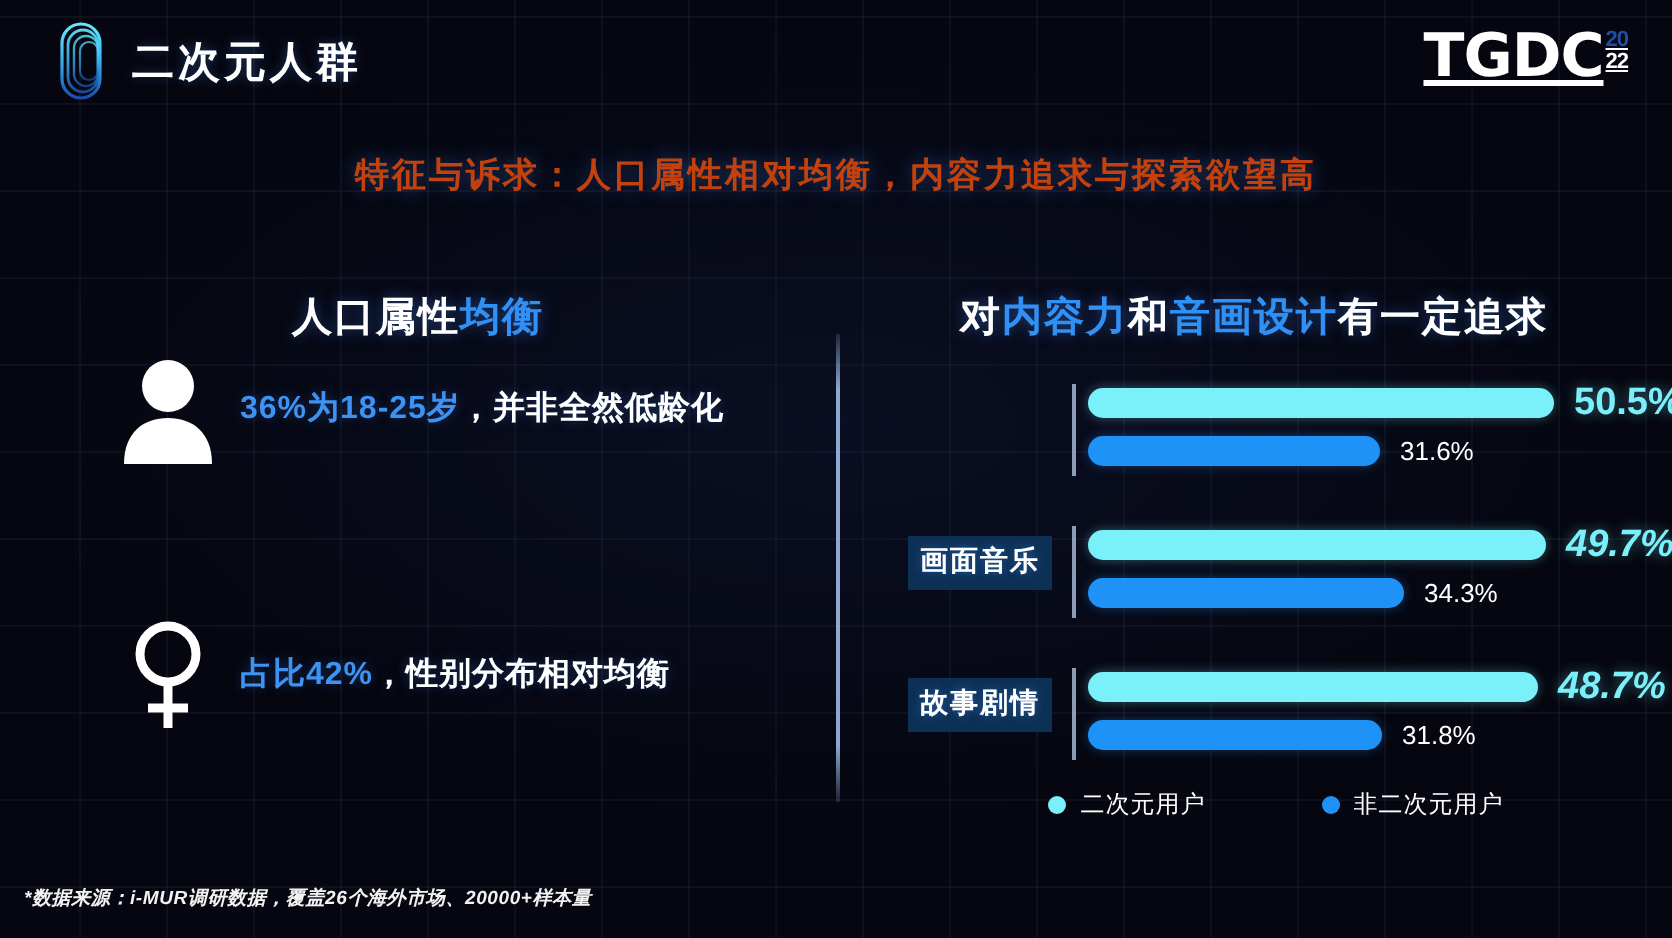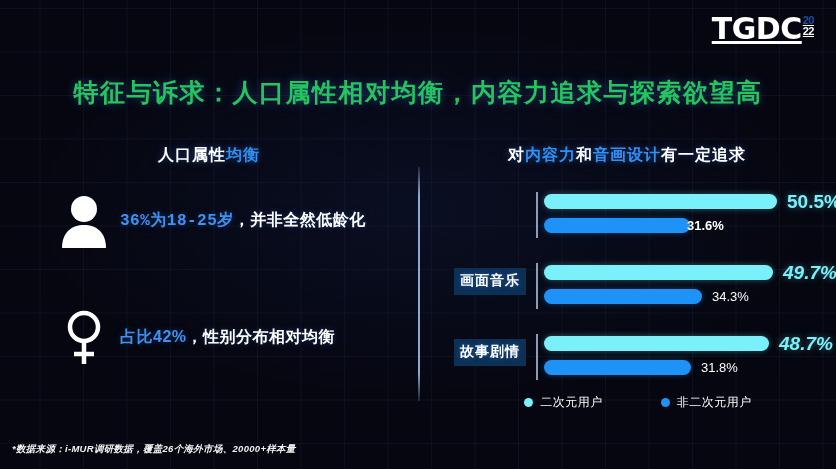--- a/index.html
+++ b/index.html
@@ -53,46 +53,46 @@
     margin-left:1px; margin-top:1px;
   }
   .tgdc-year span{ font-size:11px; font-weight:bold; letter-spacing:-0.5px; }
   .y20{ color:#1b4fa8; }
   .y22{ color:#ffffff; }
 
   
   .main-title{
     position:absolute; left:0; top:76px; width:836px;
     text-align:center;
-    font-size:25px; font-weight:bold; letter-spacing:1.5px;
-    color:#22c55e;
+    font-size:17px; font-weight:bold; letter-spacing:1.5px;
+    color:#c2410c;
     text-shadow:0 0 10px rgba(70,130,230,0.45);
   }
 
   
   .sub{
-    position:absolute; font-size:16px; font-weight:bold; letter-spacing:1px;
+    position:absolute; font-size:20px; font-weight:bold; letter-spacing:1px;
     color:#ffffff; text-shadow:0 0 7px rgba(60,120,220,0.5);
     white-space:nowrap;
   }
   .sub .hl{ color:#2f90f5; }
   #sub-left{ left:0; width:418px; top:145px; text-align:center; }
   #sub-right{ left:418px; width:418px; top:145px; text-align:center; }
 
   
   .divider{
     position:absolute; left:418px; top:167px; width:2px; height:234px;
     background:linear-gradient(to bottom, rgba(150,185,235,0.15), rgba(165,195,240,0.85) 12%, rgba(165,195,240,0.85) 88%, rgba(150,185,235,0.15));
   }
 
   
   .fact{
     position:absolute; display:flex; align-items:center;
   }
-  #fact-age{ left:48px; top:192px;font-family:Liberation Mono, monospace; }
+  #fact-age{ left:48px; top:176px; }
   #fact-gender{ left:48px; top:308px; }
   .fact-icon{ width:72px; display:flex; justify-content:center; align-items:center; }
   .fact-text{
     font-size:16px; font-weight:bold; letter-spacing:0.5px;
     color:#ffffff; white-space:nowrap;
     text-shadow:0 0 6px rgba(60,120,220,0.35);
   }
   .fact-text .hl{ color:#3d92f2; }
 
   
@@ -146,20 +146,38 @@
     opacity:0.95;
   }
 </style>
 </head>
 <body>
 
 <div class="grid-bg"></div>
 <div class="vignette"></div>
 
 <div class="header">
+  <div class="brand">
+    <span class="brand-logo">
+      <svg width="22" height="40" viewBox="0 0 22 40">
+        <defs>
+          <linearGradient id="ringg" x1="0" y1="0" x2="0" y2="1">
+            <stop offset="0%" stop-color="#66e8ff"></stop>
+            <stop offset="55%" stop-color="#35a8ee"></stop>
+            <stop offset="100%" stop-color="#1b4ea8"></stop>
+          </linearGradient>
+        </defs>
+        <rect x="1" y="1" width="19" height="37" rx="9.5" ry="9.5" fill="none" stroke="url(#ringg)" stroke-width="1.6"></rect>
+        <rect x="4" y="4" width="15" height="31" rx="7.5" ry="7.5" fill="none" stroke="url(#ringg)" stroke-width="1.4" opacity="0.9"></rect>
+        <rect x="7" y="7" width="12" height="25" rx="6" ry="6" fill="none" stroke="url(#ringg)" stroke-width="1.2" opacity="0.8"></rect>
+        <rect x="10" y="10" width="9" height="19" rx="4.5" ry="4.5" fill="none" stroke="url(#ringg)" stroke-width="1.1" opacity="0.7"></rect>
+      </svg>
+    </span>
+    <span class="brand-title">二次元人群</span>
+  </div>
 
   <div class="tgdc">
     <span class="tgdc-word">TGDC</span>
     <span class="tgdc-year">
       <span class="y20">20</span>
       <span class="y22">22</span>
     </span>
   </div>
 </div>
 
@@ -195,21 +213,21 @@
 <div class="chart">
 
   <div class="bar-group" style="top:0px;">
     <span class="label-tick"></span>
     <span class="bar-track" style="top:6px;">
       <span class="bar primary" id="bar-0-0" style="width: 233px;"></span>
       <span class="bar-val primary" id="val-0-0" style="left: 243px;">50.5%</span>
     </span>
     <span class="bar-track" style="top:30px;">
       <span class="bar secondary" id="bar-1-0" style="width: 146px;"></span>
-      <span class="bar-val secondary" id="val-1-0" style="left: 143px; font-weight: bold;">31.6%</span>
+      <span class="bar-val secondary" id="val-1-0" style="left: 156px;">31.6%</span>
     </span>
   </div>
 
   <div class="bar-group" style="top:71px;">
     <span class="bar-label">画面音乐</span>
     <span class="label-tick"></span>
     <span class="bar-track" style="top:6px;">
       <span class="bar primary" id="bar-0-1" style="width: 229px;"></span>
       <span class="bar-val primary" id="val-0-1" style="left: 239px; font-style: italic;">49.7%</span>
     </span>

